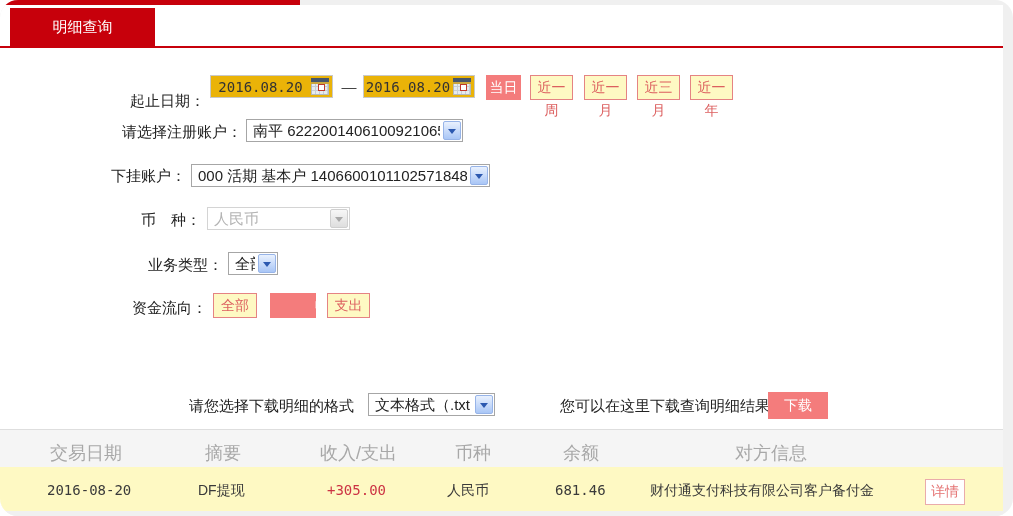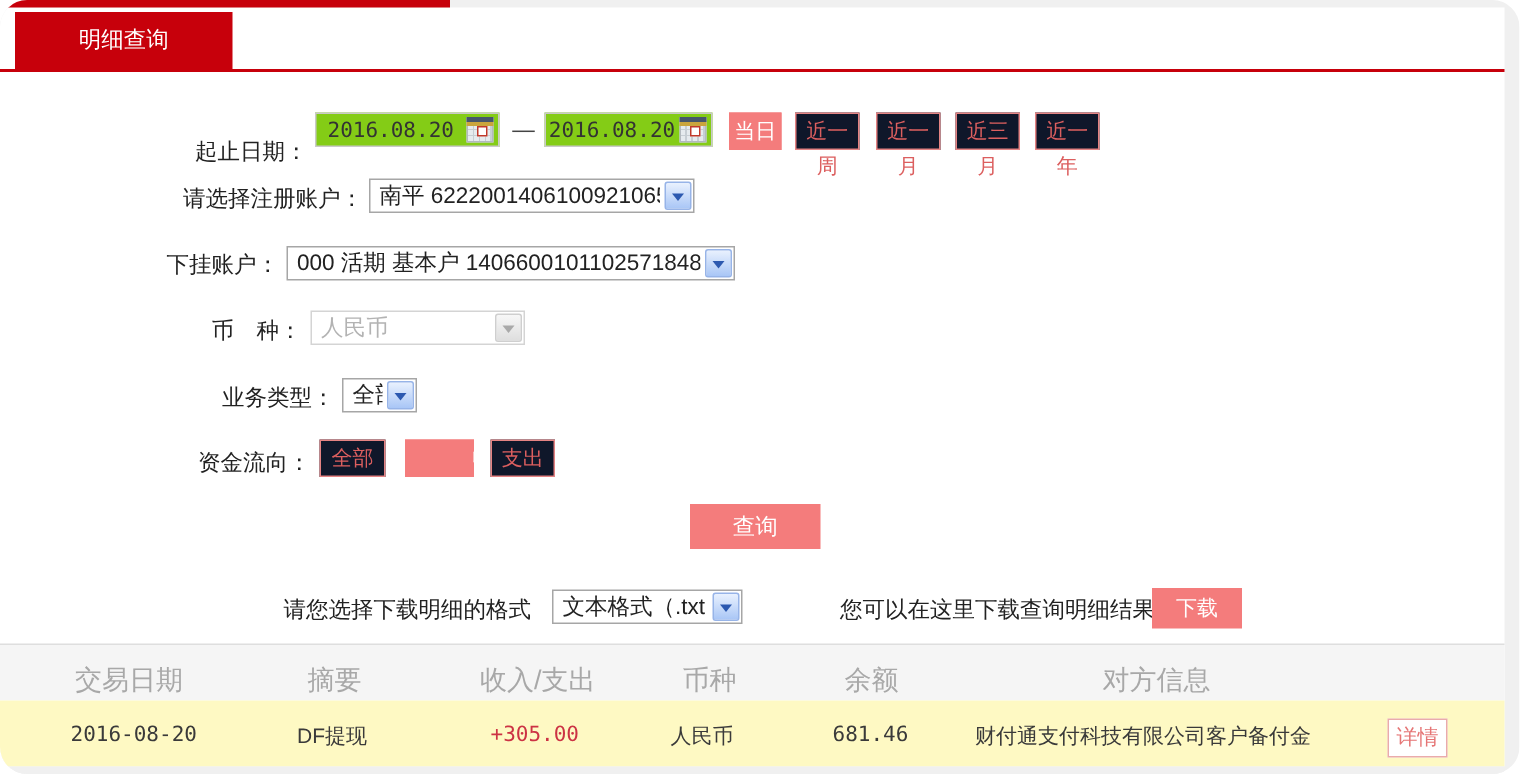--- a/index.html
+++ b/index.html
@@ -7,34 +7,34 @@
   .screen { position:relative; width:1013px; height:516px; background:#f0f0f0; overflow:hidden;border-radius:18px; }
   .content-panel { position:absolute; left:0; top:5px; width:1003px; height:506px; background:#ffffff; }
   .red-top-strip { position:absolute; left:0; top:0; width:300px; height:5px; background:#c7000b; }
   .tab { position:absolute; left:10px; top:8px; width:145px; height:38px; background:#c7000b; color:#fff;
          font-size:15px; line-height:38px; text-align:center; border:none; cursor:pointer; }
   .tab-underline { position:absolute; left:0; top:46px; width:1003px; height:2px; background:#c7000b; }
 
   .lbl { position:absolute; font-size:15px; color:#222; text-align:right; }
   .lbl-left { position:absolute; font-size:15px; color:#222; }
 
-  .date-input { position:absolute; height:23px; border:1px solid #c9c9c9; background:#84cc16;
+  .date-input { position:absolute; height:23px; border:1px solid #c9c9c9; background:#eab308;
                 font-family:"DejaVu Sans Mono", monospace; font-size:14px; color:#333;
                 text-align:center; padding-right:22px; }
   .cal-icon { position:absolute; width:18px; height:17px; background:#e6ebee; border:1px solid #b3b9be;
               background-image:repeating-linear-gradient(to bottom, transparent 0 3px, #c7ced3 3px 4px),
                                repeating-linear-gradient(to right, transparent 0 3px, #c7ced3 3px 4px); }
   .cal-icon::before { content:""; position:absolute; left:-1px; top:-1px; right:-1px; height:6px;
                       background:linear-gradient(#46566b 0 60%, #caa53d 60% 100%); }
   .cal-icon::after { content:""; position:absolute; right:3px; bottom:3px; width:5px; height:5px;
                      background:#fff; border:1px solid #c0392b; }
   .dash { position:absolute; font-size:15px; color:#444; }
 
   .chip { position:absolute; height:25px; font-size:14px; text-align:center; cursor:pointer;
-          background:#0f172a; border:1px solid #e58383; color:#dc5f5f; line-height:23px; }
+          background:#fef9c3; border:1px solid #e58383; color:#dc5f5f; line-height:23px; }
   .chip.filled { background:#f47c7c; border:1px solid #f47c7c; color:#fff; }
 
   .select { position:absolute; height:23px; border:1px solid #a6a6a6; background:#fff; cursor:pointer; }
   .select-value { position:absolute; left:6px; top:0; right:22px; line-height:21px; font-size:15px;
                   color:#222; white-space:nowrap; overflow:hidden; }
   .select-arrow { position:absolute; right:1px; top:1px; bottom:1px; width:18px; border-radius:2px;
                   border:1px solid #97b4e8; background:linear-gradient(#e9f1fe, #a9c6f6); }
   .select-arrow::after { content:""; position:absolute; left:4px; top:7px;
                          border-left:4px solid transparent; border-right:4px solid transparent;
                          border-top:5px solid #2c59b0; }
@@ -101,21 +101,20 @@
   <div class="select" style="left:228px;top:252px;width:50px;">
     <span class="select-value">全部</span>
     <span class="select-arrow"></span>
   </div>
 
   <div class="lbl" style="left:55px;width:152px;top:299px;">资金流向：</div>
   <button class="chip" style="left:213px;top:293px;width:44px;">全部</button>
   <button class="chip filled" style="left:270px;top:293px;width:43px;padding-left:44px;">收入</button>
   <button class="chip" style="left:327px;top:293px;width:43px;">支出</button>
 
-  <button class="big-btn" style="left:460px;top:336px;width:87px;height:30px;">查询</button>
 
   <div class="lbl-left" style="left:189px;top:397px;">请您选择下载明细的格式</div>
   <div class="select" style="left:368px;top:393px;width:127px;">
     <span class="select-value">文本格式（.txt）</span>
     <span class="select-arrow"></span>
   </div>
   <div class="lbl-left" style="left:560px;top:397px;">您可以在这里下载查询明细结果</div>
   <button class="big-btn" style="left:768px;top:392px;width:60px;height:27px;font-size:14px;">下载</button>
 
   <div class="table-top-line"></div>

